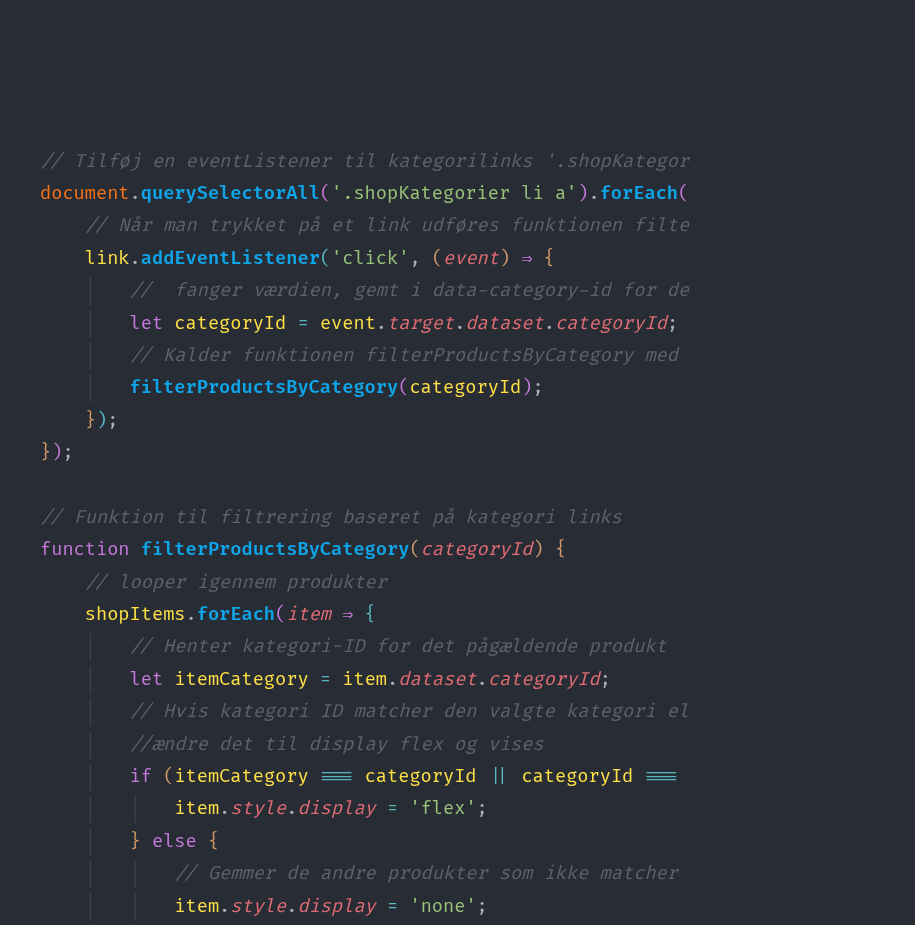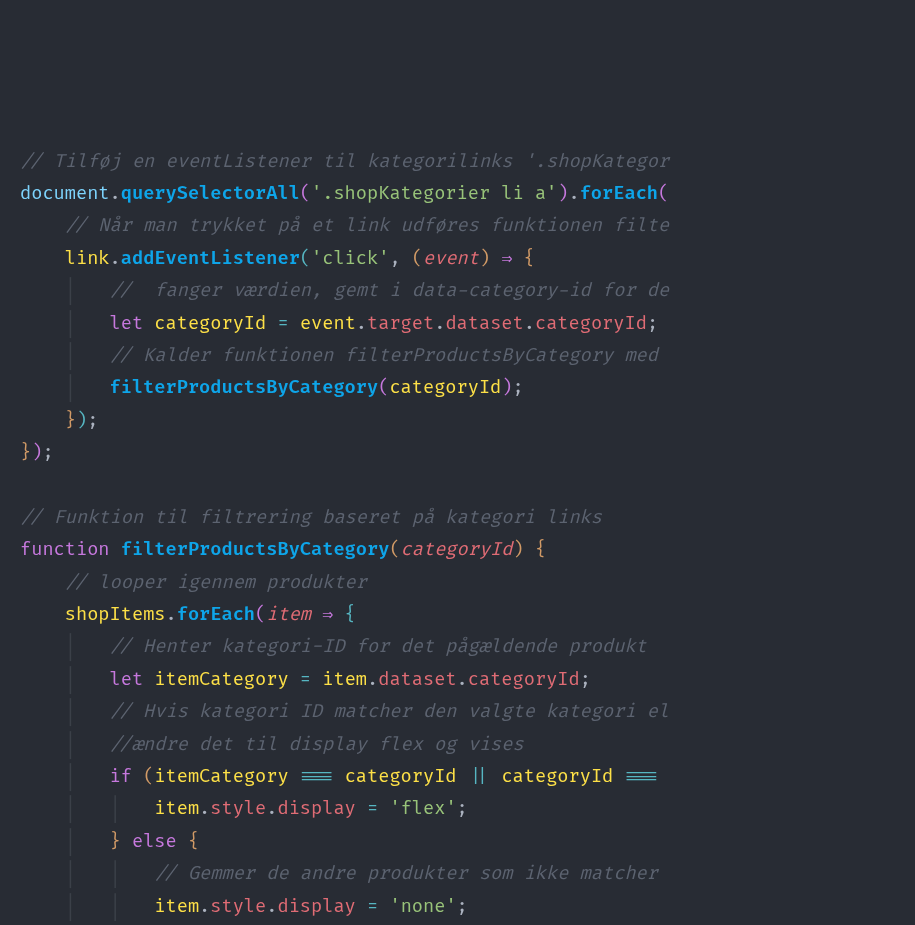--- a/index.html
+++ b/index.html
@@ -10,26 +10,26 @@
     font-size: 18.2px;
     line-height: 1.78;
     color: #abb2bf;
     white-space: pre;
     overflow: hidden;
     width: 915px;
     height: 925px;
     box-sizing: border-box;
     font-variant-ligatures: contextual;
   }
-  .line { display: block; }
+  .line { display: block; margin-left: 20px; }
   .cmt   { color: #5c6370; font-style: italic; }
   .kw    { color: #c678dd; }
   .var   { color: #fde047; }
-  .varc  { color: #7dd3fc; }
-  .prop  { color: #e06c75; }
+  .varc  { color: #f97316; }
+  .prop  { color: #e06c75; font-style: italic; }
   .fn    { color: #0ea5e9; font-weight: 600; }
   .str   { color: #98c379; }
   .pn    { color: #abb2bf; }
   .bry   { color: #d19a66; }
   .brp   { color: #c678dd; }
   .brb   { color: #56b6c2; }
   .op    { color: #56b6c2; }
   .arg   { color: #e06c75; font-style: italic; }
   .pni   { color: #abb2bf; font-style: italic; }
   .guide { color: #3b4048; }

